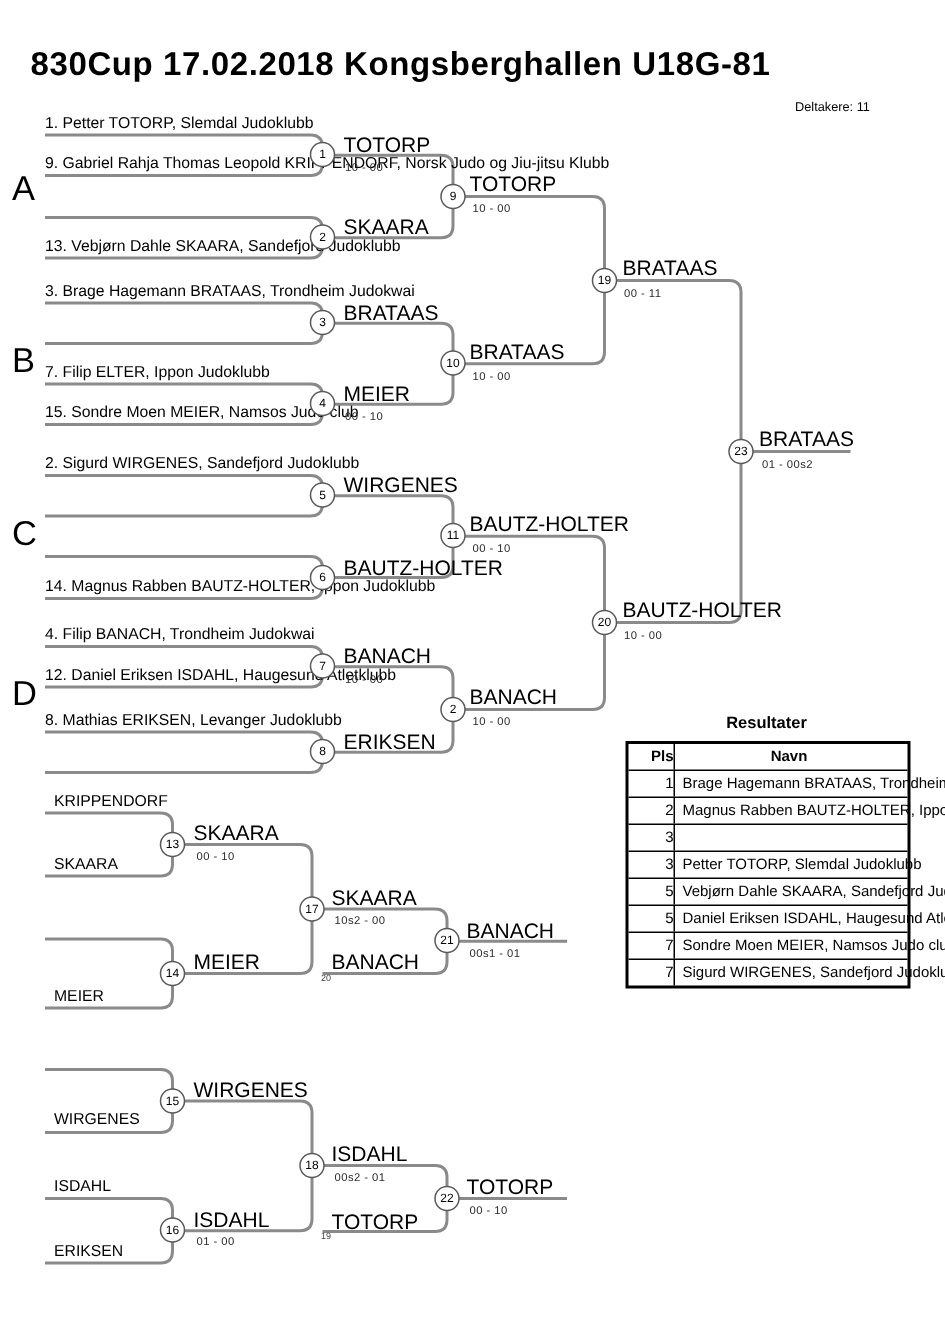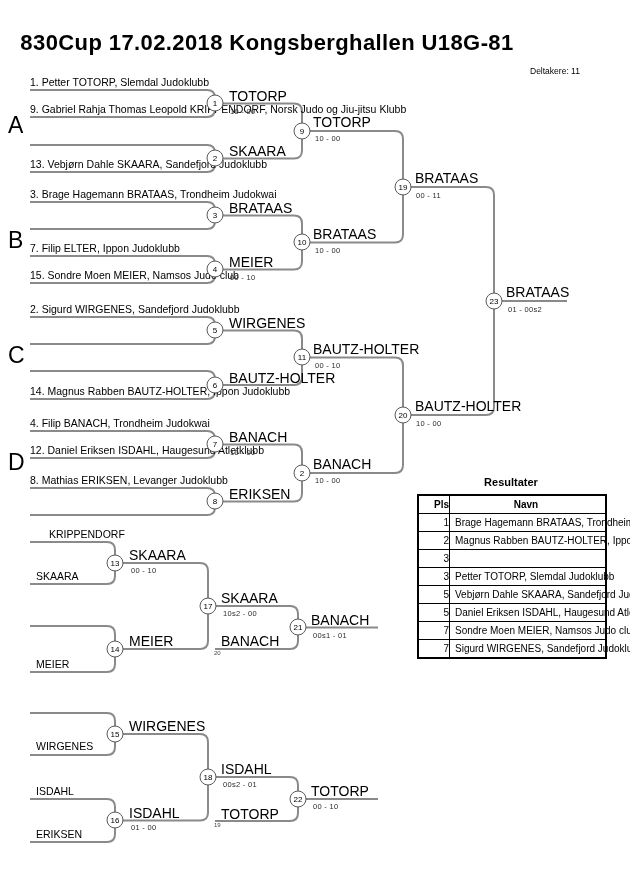--- a/index.html
+++ b/index.html
@@ -121,21 +121,21 @@
 <div class="abs sc" style="left:315px;top:476px">10 - 00</div>
 
 <div class="abs wl" style="left:415px;top:170px">BRATAAS</div>
 <div class="abs sc" style="left:416px;top:191px">00 - 11</div>
 <div class="abs wl" style="left:415px;top:398px">BAUTZ-HOLTER</div>
 <div class="abs sc" style="left:416px;top:419px">10 - 00</div>
 
 <div class="abs wl" style="left:506px;top:284px">BRATAAS</div>
 <div class="abs sc" style="left:508px;top:305px">01 - 00s2</div>
 
-<div class="abs nm" style="left:49px;top:528px">KRIPPENDORF</div>
+<div class="abs nm" style="left:36px;top:528px">KRIPPENDORF</div>
 <div class="abs nm" style="left:36px;top:570px">SKAARA</div>
 <div class="abs nm" style="left:36px;top:658px">MEIER</div>
 <div class="abs wl" style="left:129px;top:547px">SKAARA</div>
 <div class="abs sc" style="left:131px;top:566px">00 - 10</div>
 <div class="abs wl" style="left:129px;top:633px">MEIER</div>
 <div class="abs wl" style="left:221px;top:590px">SKAARA</div>
 <div class="abs sc" style="left:223px;top:609px">10s2 - 00</div>
 <div class="abs wl" style="left:221px;top:633px">BANACH</div>
 <div class="abs ref" style="left:214px;top:650px">20</div>
 <div class="abs wl" style="left:311px;top:612px">BANACH</div>

